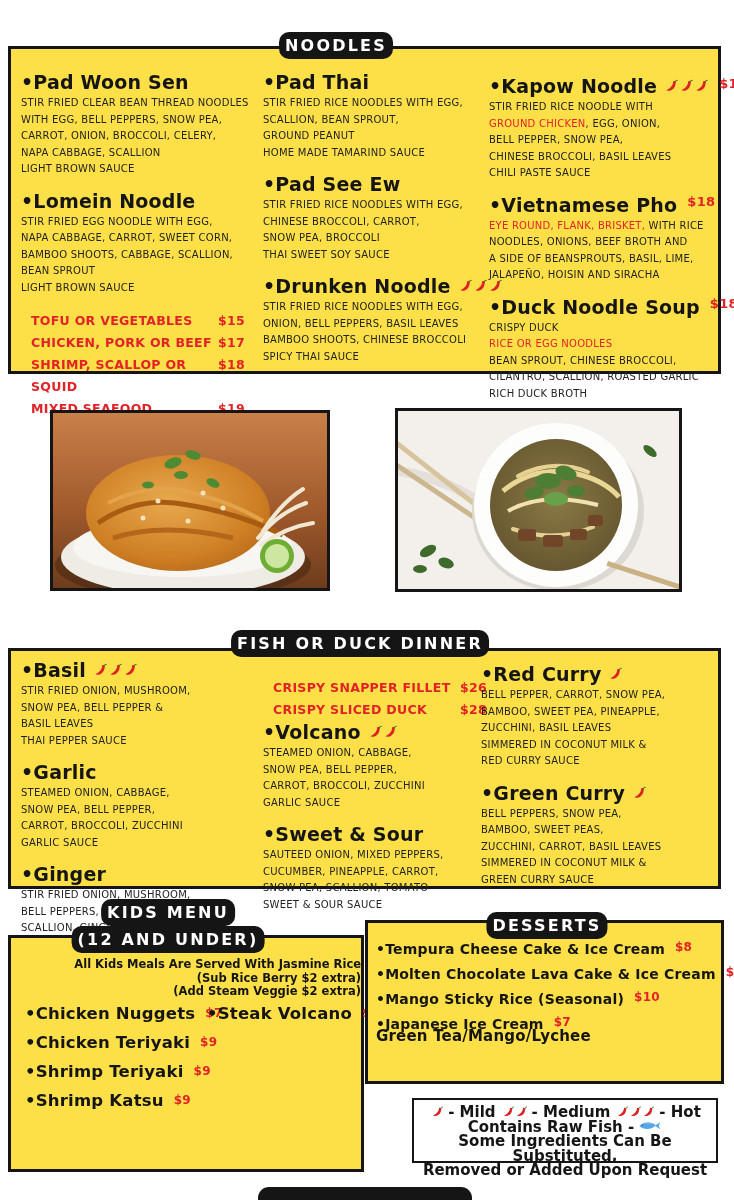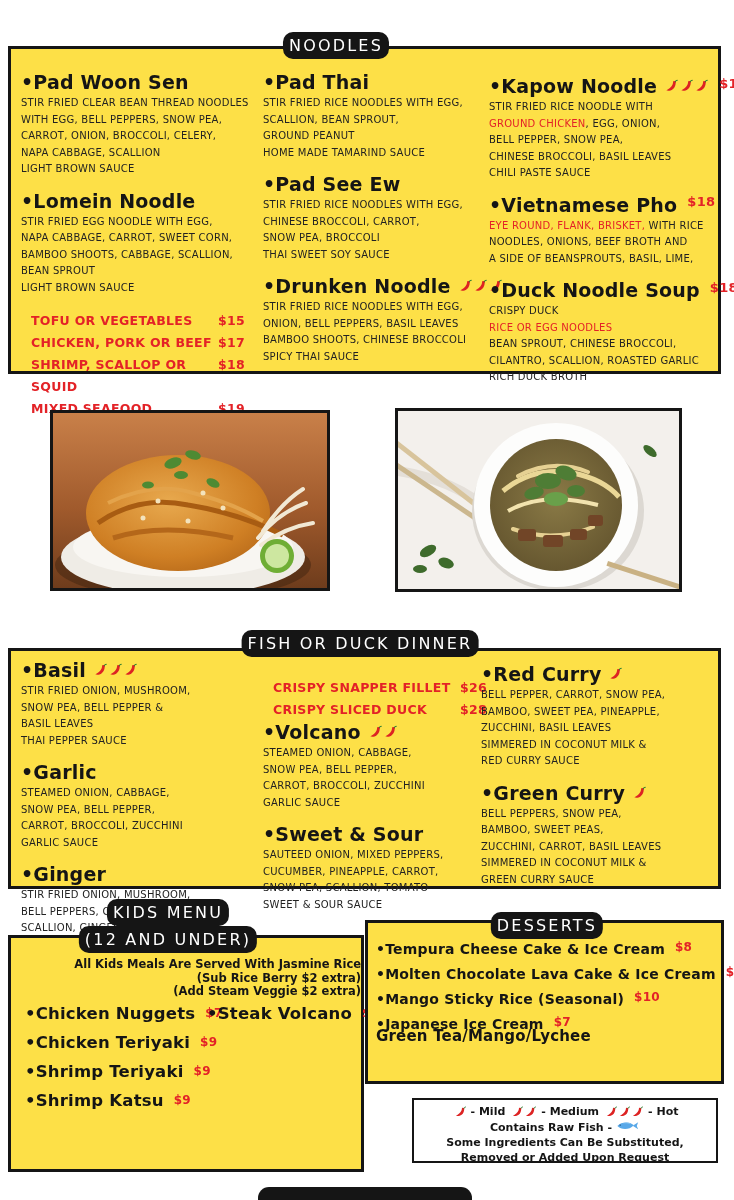--- a/index.html
+++ b/index.html
@@ -1,21 +1,21 @@
 <!DOCTYPE html>
 <html><head>
 <meta charset="utf-8">
 <style>
   *{margin:0;padding:0;box-sizing:border-box}
   html,body{background:#fff}
   body{font-family:"DejaVu Sans","Liberation Sans",sans-serif;color:#151515}
   .page{position:relative;width:734px;height:1200px;background:#fff;overflow:hidden}
 
   .box{position:absolute;border:3px solid #151515;background:#fde047}
-  .pill{position:absolute;background:#151515;color:#fff;font-weight:400;font-size:16px;
+  .pill{position:absolute;background:#151515;color:#fff;font-weight:700;font-size:16px;
         letter-spacing:2.2px;padding:4px 6px;border-radius:10px;white-space:nowrap;z-index:3}
   .pill.center{transform:translateX(-50%)}
 
   .col{position:absolute}
   .item{margin-bottom:12px}
   .item-head{display:flex;align-items:center;gap:5px}
   .item-name{font-weight:700;font-size:19px;letter-spacing:.2px;color:#151515;white-space:nowrap}
   .chilis{display:inline-flex;gap:1px;margin-left:3px;align-items:center}
   .chili-icon svg{display:block;transform:rotate(-6deg)}
   .item-price{color:var(--red);font-weight:700;font-size:13px;margin-left:5px;position:relative;top:-3px;letter-spacing:.3px}
@@ -31,21 +31,21 @@
   .kids .item-price{font-size:12px;top:-1px}
 
   .kid-notes{position:absolute;text-align:right;font-weight:700;font-size:11.5px;line-height:13.5px;color:#151515}
 
   .desserts-list .item{margin-bottom:9px}
   .desserts-list .item-name{font-size:14px}
   .desserts-list .item-price{font-size:12px;top:-2px}
   .dessert-sub{font-weight:700;font-size:15px;margin:-5px 0 0 0;letter-spacing:.2px}
 
   .legend{position:absolute;left:412px;top:1098px;width:306px;height:65px;border:2px solid #151515;
-          text-align:center;font-weight:700;font-size:11px;line-height:14.5px;padding-top:5px}
+          text-align:center;font-weight:700;font-size:15px;line-height:14.5px;padding-top:5px}
   .legend-row{display:flex;justify-content:center;align-items:center;gap:4px}
   .legend .chili-icon svg{width:12px;height:12px}
 
   .photo{position:absolute;border:3px solid #151515;overflow:hidden;background:#eee}
   .photo svg{display:block}
 
   .cutoff-pill{position:absolute;left:258px;top:1187px;width:214px;height:16px;background:#151515;
                border-radius:11px 11px 0 0}
 </style>
 </head>
@@ -190,20 +190,21 @@
         </div>
         <div class="item">
           <div class="item-head">
             <span class="item-name">•Vietnamese Pho</span>
             <span class="item-price">$18</span>
           </div>
           <div class="desc">
             <div class="desc-line"><span class="red-text">EYE ROUND, FLANK, BRISKET,</span><span> WITH RICE</span></div>
             <div class="desc-line"><span>NOODLES, ONIONS, BEEF BROTH AND</span></div>
             <div class="desc-line"><span>A SIDE OF BEANSPROUTS, BASIL, LIME,</span></div>
+            <div class="desc-line"><span>JALAPEÑO, HOISIN AND SIRACHA</span></div>
           </div>
         </div>
         <div class="item">
           <div class="item-head">
             <span class="item-name">•Duck Noodle Soup</span>
             <span class="item-price">$18</span>
           </div>
           <div class="desc">
             <div class="desc-line"><span>CRISPY DUCK</span></div>
             <div class="desc-line"><span class="red-text">RICE OR EGG NOODLES</span></div>

